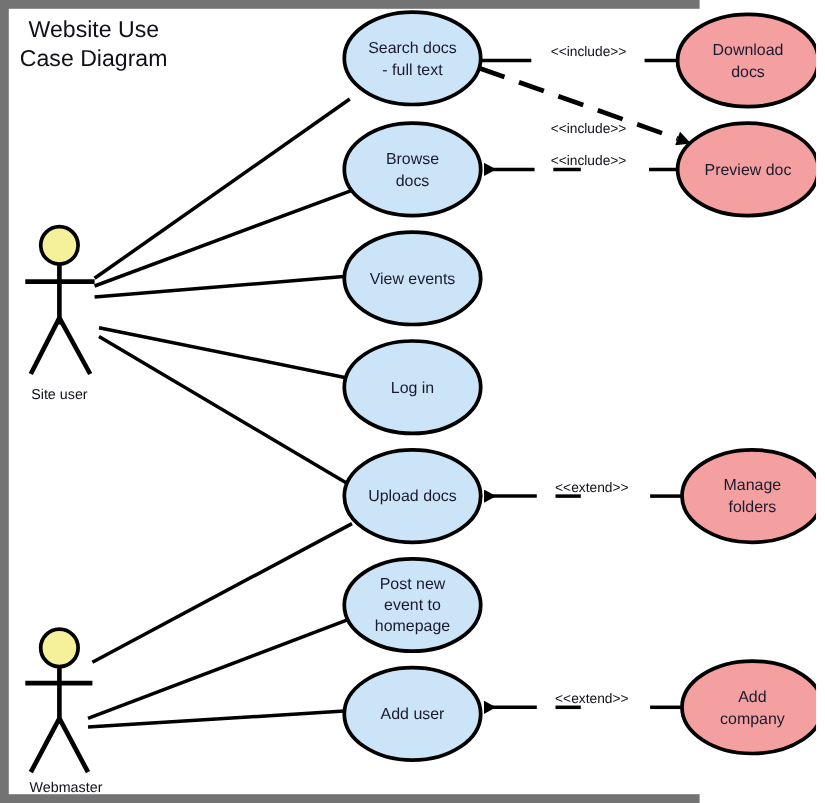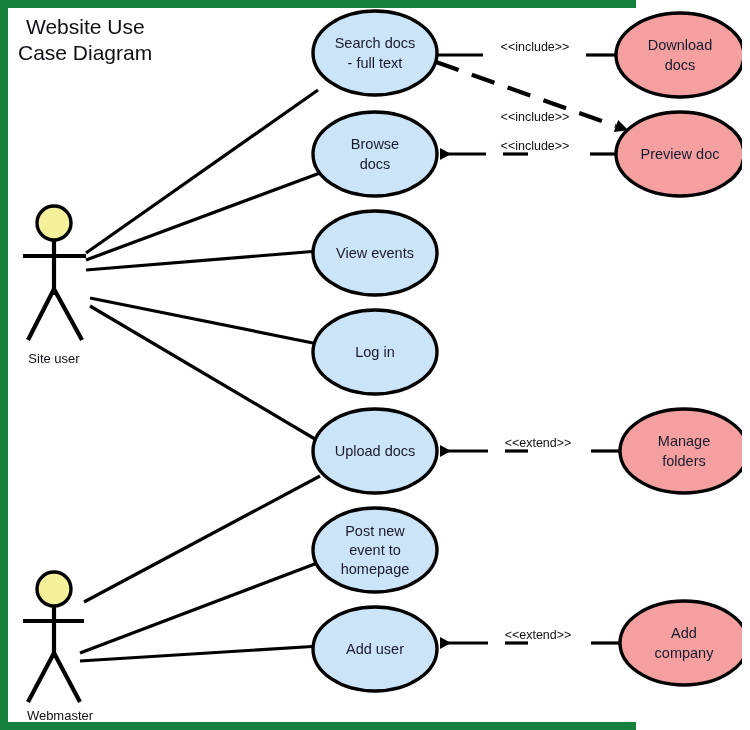--- a/index.html
+++ b/index.html
@@ -7,21 +7,21 @@
     padding: 0;
     background: #ffffff;
   }
   body {
     font-family: "Liberation Sans", sans-serif;
   }
   #diagram-root {
     position: relative;
     width: 636px;
     height: 730px;
-    background: #15803d;
+    background: #737373;
     box-sizing: border-box;
   }
   #canvas {
     position: absolute;
     left: 8px;
     top: 8px;
     width: 734px;
     height: 714px;
     background: #ffffff;
     overflow: hidden;

